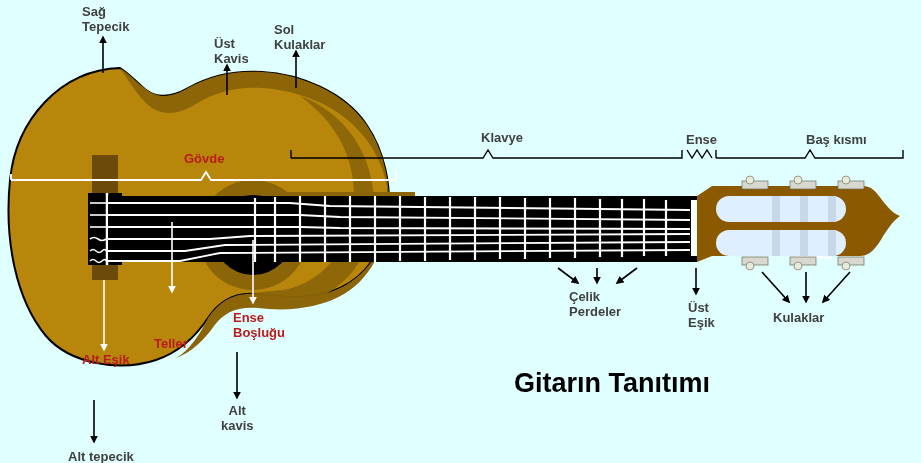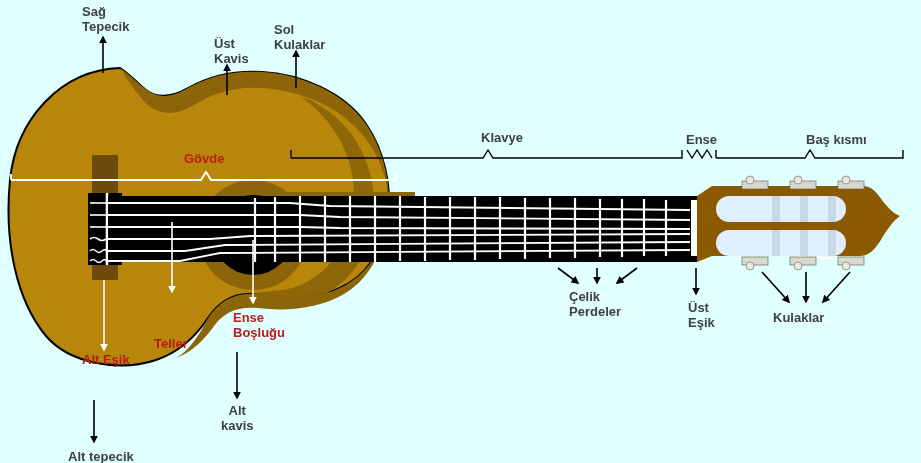--- a/index.html
+++ b/index.html
@@ -263,14 +263,15 @@
   <div class="lbl white" style="left:82px;  top:352px;">Alt Eşik</div>
   <div class="lbl" style="left:221px; top:403px;text-align:center;">Alt
 kavis</div>
   <div class="lbl" style="left:68px;  top:449px;">Alt tepecik</div>
   <div class="lbl" style="left:569px; top:289px;">Çelik
 Perdeler</div>
   <div class="lbl" style="left:688px; top:300px;">Üst
 Eşik</div>
   <div class="lbl" style="left:773px; top:310px;">Kulaklar</div>
 
+  <div class="title" style="left:514px; top:368px;">Gitarın Tanıtımı</div>
 
 </div>
 
 </body></html>

